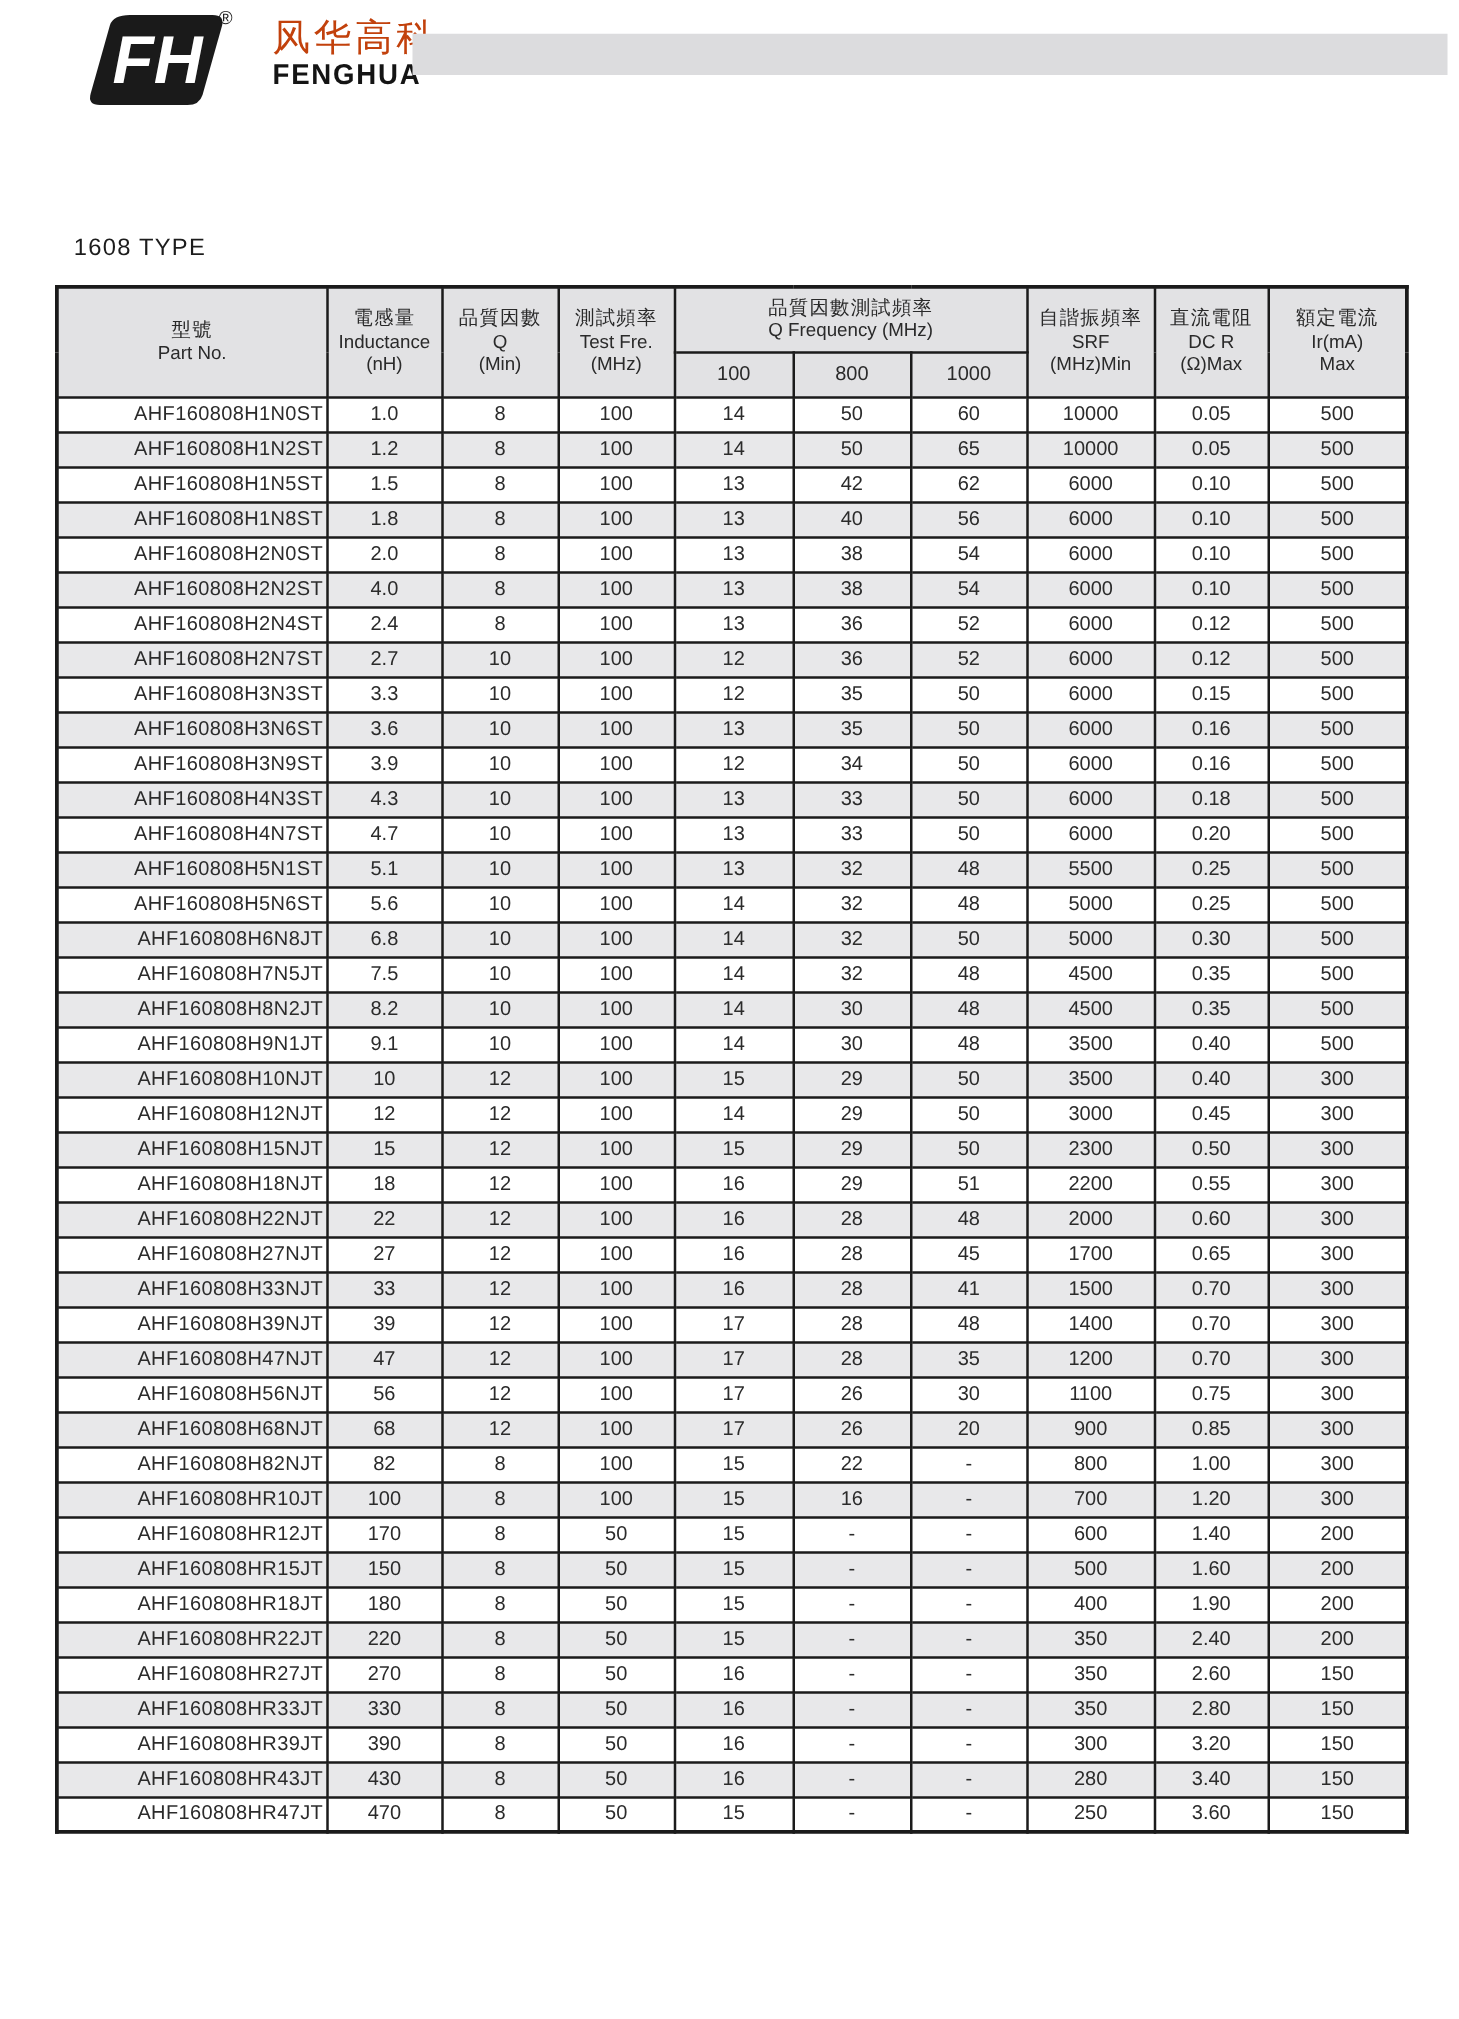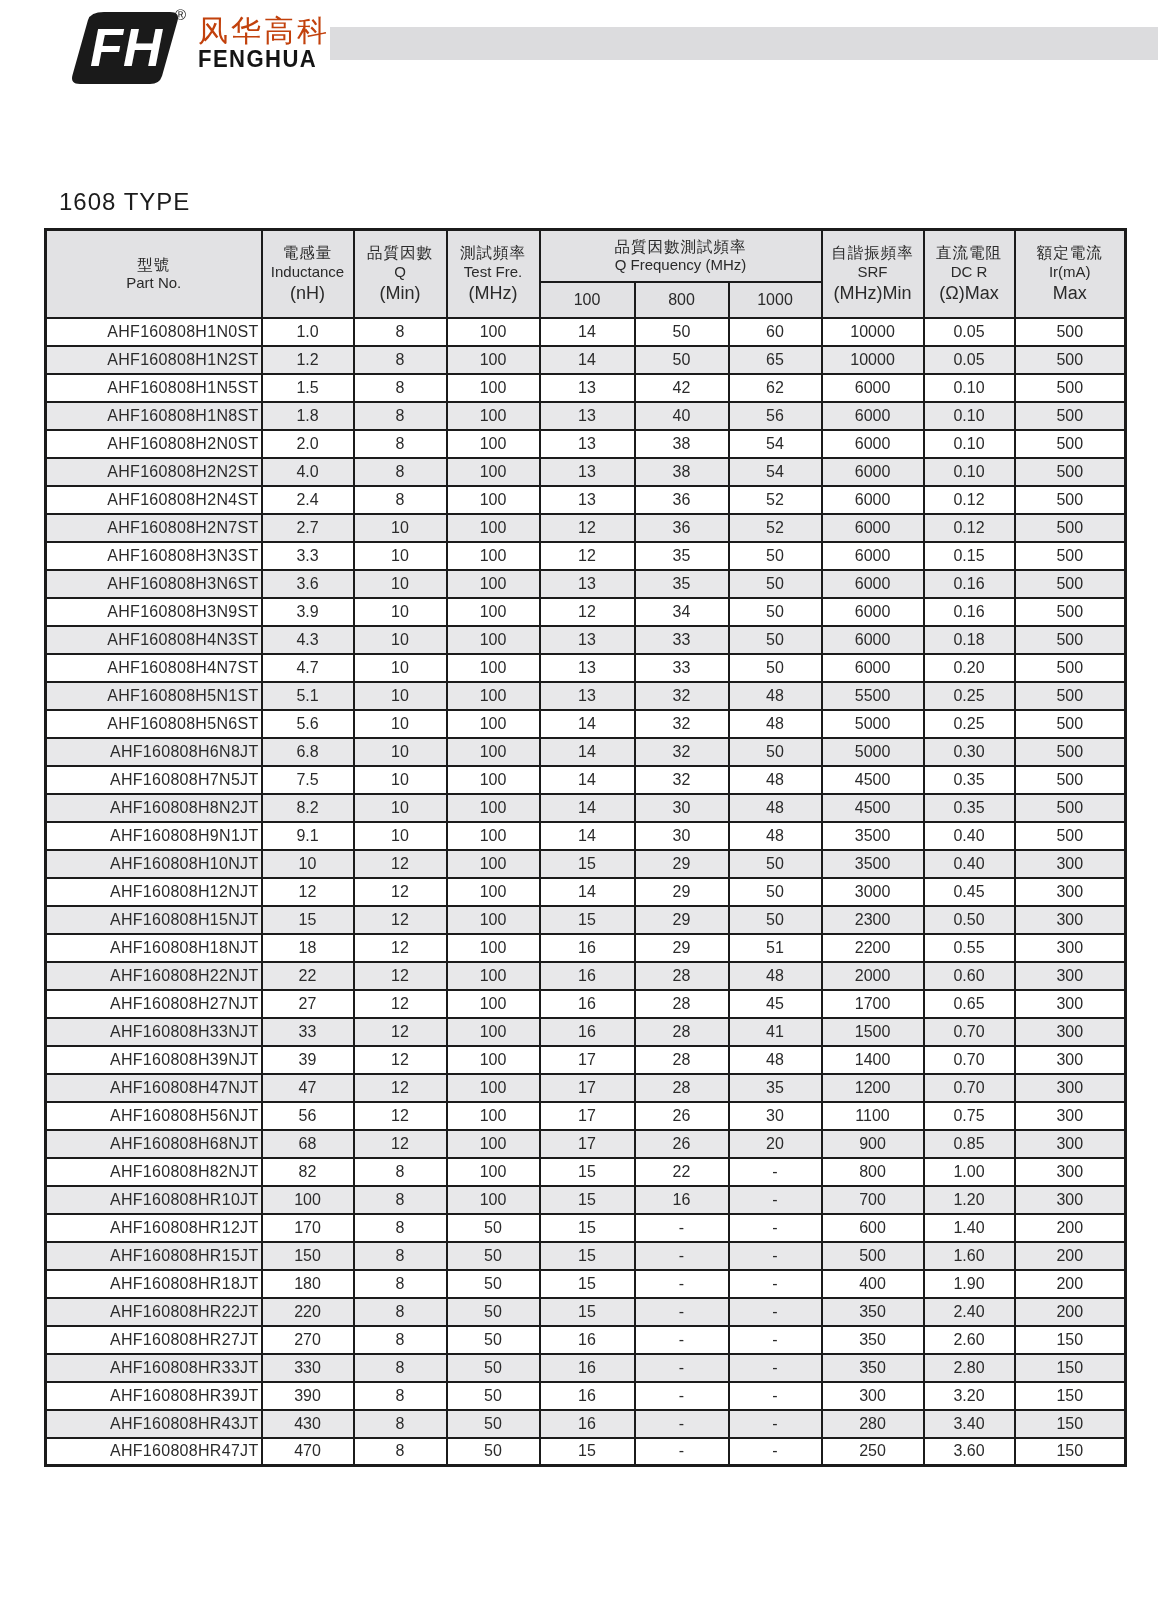--- a/index.html
+++ b/index.html
@@ -1,45 +1,45 @@
 <!DOCTYPE html>
 <html><head>
 <meta charset="utf-8">
 <style>
   * { margin:0; padding:0; box-sizing:border-box; }
   html,body { background:#ffffff; }
   body { font-family:"Liberation Sans", sans-serif; color:#222; }
   .page { position:relative; width:1167px; height:1615px; background:#fff; overflow:hidden; }
 
   
-  .logo { position:absolute; left:66px; top:8px; display:flex; align-items:flex-start; }
+  .logo { position:absolute; left:66px; top:8px; display:flex; align-items:flex-start;gap:20px; }
   .monogram-wrap { position:relative; width:118px; height:80px; }
   .reg { position:absolute; right:-2px; top:-2px; font-size:15px; color:#1a1a1a; }
   .brand { margin-left:14px; margin-top:6px; }
   .brand-cn { font-size:30px; font-weight:normal; color:#c2410c; letter-spacing:3px; line-height:1.1; }
   .brand-en { font-size:23px; font-weight:600; color:#141414; letter-spacing:1.5px; line-height:1.1; transform:scaleX(0.96); transform-origin:left; }
   .top-bar { position:absolute; left:330px; top:27px; width:828px; height:33px; background:#dcdcde; }
 
   
   .title-row { position:absolute; left:13px; top:134px; font-size:28px; color:#1c1c1c; white-space:nowrap; }
   .title-row .bullet { font-size:26px; margin-right:12px; position:relative; top:-2px; }
   .title-cn { letter-spacing:4px; font-weight:500; margin-right:6px; }
   .title-en { letter-spacing:0.5px; font-weight:400; }
-  .subtitle { position:absolute; left:59px; top:188px; font-size:24px; color:#1c1c1c; letter-spacing:1px; }
+  .subtitle { position:absolute; left:59px; top:188px; font-size:19px; color:#1c1c1c; letter-spacing:1px; }
 
   
   table.spec { position:absolute; left:44px; top:228px; width:1080px; border-collapse:collapse; table-layout:fixed; }
   table.spec th, table.spec td { border:2px solid #1b1b1b; text-align:center; vertical-align:middle; }
   table.spec { border:3px solid #1b1b1b; }
   thead th { background:#e2e2e4; font-weight:400; color:#2a2a2a; }
   thead tr.h1 th { height:52px; }
   thead tr.h2 th { height:36px; font-size:16px; }
   .hcn { font-size:15.5px; letter-spacing:1px; line-height:1.25; }
   .hen { font-size:15px; line-height:1.25; }
-  .hunit { font-size:18px; line-height:1.25; }
+  .hunit { font-size:15px; line-height:1.25; }
   tbody td { height:28px; font-size:16px; color:#2b2b2b; background:#ffffff; padding:0 2px; }
   tbody tr.even td { background:#e8e8ea; }
   tbody td.part-no { letter-spacing:0.3px;text-align:right; }
 </style>
 </head>
 <body>
 
 <div class="page">
 
   <div class="logo">

